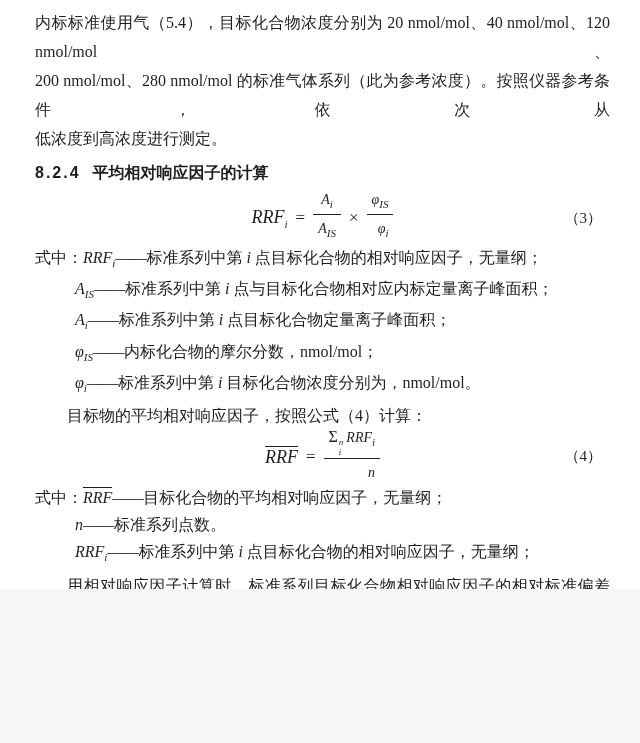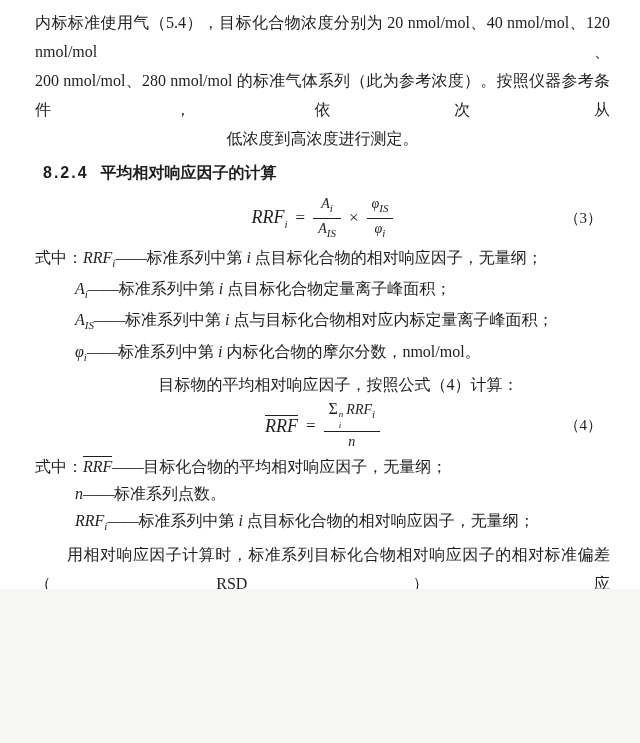--- a/index.html
+++ b/index.html
@@ -11,28 +11,28 @@
   .page {
     box-sizing: border-box;
     width: 640px; height: 589px;
     overflow: hidden;
     background: #ffffff;
     color: #1e1e1e;
     padding: 8px 30px 0 35px;
     font-size: 16px;
   }
   
-  .t { line-height: 29px; white-space: nowrap; text-align: center; }
+  .t { line-height: 29px; white-space: nowrap; }
   
   .j { white-space: normal; text-align: justify; text-align-last: justify; }
   
   .ind { text-indent: 32px; }
   
   .hd {
-    margin: 10px 8px 8px;
+    margin: 10px 0 8px;
     font-family: "Liberation Sans", "DejaVu Sans", sans-serif;
     font-weight: bold;
     font-size: 16px;
     line-height: 20px;
     white-space: nowrap;
   }
   .hd .num { letter-spacing: 2px; margin-right: 12px; }
   
   .eqrow {
     position: relative;
@@ -42,21 +42,21 @@
     justify-content: center;
     font-size: 17px;
   }
   .eqnum { position: absolute; right: 8px; font-size: 15px; }
   .var { font-style: italic; }
   .eqlhs { font-size: 18px; }
   .eqlhs sub, .varsub { font-size: 11px; font-style: italic; }
   .op { margin: 0 8px; }
   .frac { display: inline-block; text-align: center; vertical-align: middle; font-size: 14px; }
   .frac .top { display: block; border-bottom: 1.3px solid #1e1e1e; padding: 0 5px 1px; line-height: 18px; }
-  .frac .bot { display: block; padding: 1px 5px 0; line-height: 18px; }
+  .frac .bot { display: block; padding: 1px 5px 0; line-height: 26px; text-align: right; }
   .sigma { font-style: normal; font-size: 16px; }
   .ss {
     display: inline-flex; flex-direction: column; justify-content: center;
     font-size: 9px; line-height: 1.15; vertical-align: -3px;
     margin: 0 3px 0 1px; font-style: italic; text-align: left;
   }
   .ol { display: inline-block; border-top: 1.3px solid #1e1e1e; padding-top: 1px; line-height: 1.1; }
   
   .wherel { line-height: 26px; white-space: nowrap; }
   .def { line-height: 26px; padding-left: 40px; white-space: nowrap; }
@@ -89,27 +89,30 @@
       <span class="top"><span class="var">φ</span><sub class="varsub">IS</sub></span>
       <span class="bot"><span class="var">φ</span><sub class="varsub">i</sub></span>
     </span>
     <span class="eqnum">（3）</span>
   </div>
 
   <div class="wherel">
     <span>式中：</span><span class="var">RRF</span><sub class="varsub">i</sub><span class="dash">——</span><span>标准系列中第 </span><span class="var">i</span><span> 点目标化合物的相对响应因子，无量纲；</span>
   </div>
   <div class="def">
+    <span class="var">A</span><sub class="varsub">IS</sub><span class="dash">——</span><span>标准系列中第 </span><span class="var">i</span><span> 点与目标化合物相对应内标定量离子峰面积；</span>
+  </div>
+  <div class="def">
     <span class="var">A</span><sub class="varsub">i</sub><span class="dash">——</span><span>标准系列中第 </span><span class="var">i</span><span> 点目标化合物定量离子峰面积；</span>
   </div>
   <div class="def">
-    <span class="var">A</span><sub class="varsub">IS</sub><span class="dash">——</span><span>标准系列中第 </span><span class="var">i</span><span> 点与目标化合物相对应内标定量离子峰面积；</span>
+    <span class="var">φ</span><sub class="varsub">IS</sub><span class="dash">——</span><span>内标化合物的摩尔分数，nmol/mol；</span>
   </div>
   <div class="def">
-    <span class="var">φ</span><sub class="varsub">i</sub><span class="dash">——</span><span>标准系列中第 </span><span class="var">i</span><span> 内标化合物的摩尔分数，nmol/mol。</span>
+    <span class="var">φ</span><sub class="varsub">i</sub><span class="dash">——</span><span>标准系列中第 </span><span class="var">i</span><span> 目标化合物浓度分别为，nmol/mol。</span>
   </div>
 
   <div class="t ind">目标物的平均相对响应因子，按照公式（4）计算：</div>
 
   <div class="eqrow">
     <span class="eqlhs ol"><span class="var">RRF</span></span>
     <span class="op">=</span>
     <span class="frac">
       <span class="top"><span class="sigma">Σ</span><span class="ss">
             <span>n</span>

